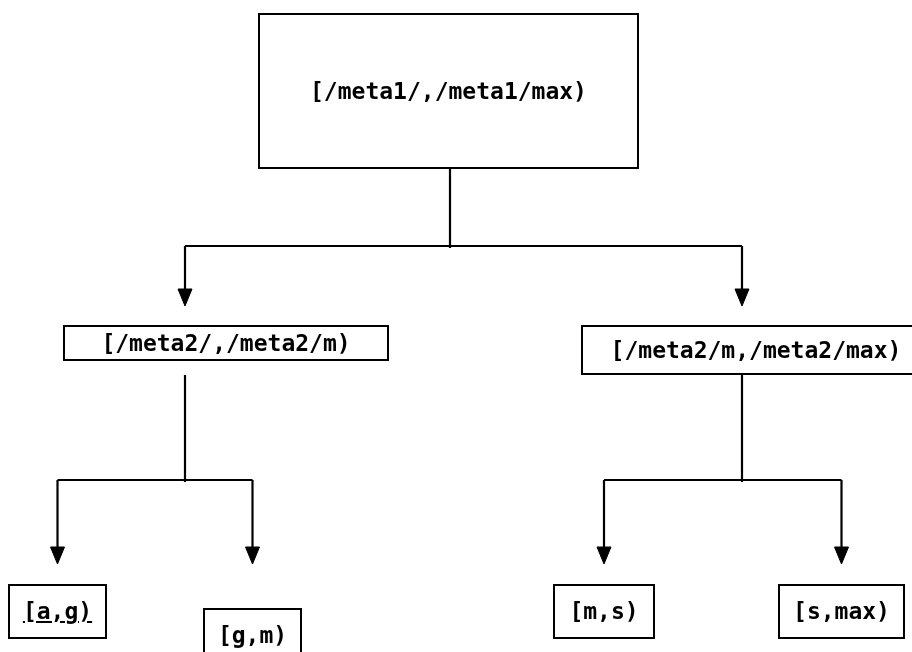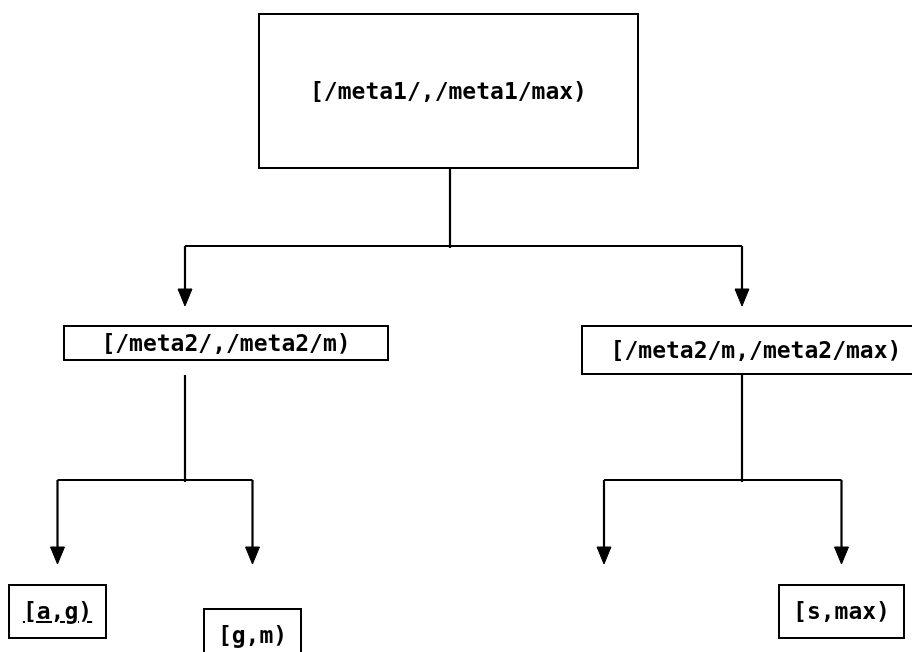--- a/index.html
+++ b/index.html
@@ -80,16 +80,17 @@
   <div class="node node-root">[/meta1/,/meta1/max)</div>
 
   <div class="node node-l2a">[/meta2/,/meta2/m)</div>
 
   <div class="node node-l2b">[/meta2/m,/meta2/max)</div>
 
   <div class="node node-leaf1">[a,g)</div>
 
   <div class="node node-leaf2">[g,m)</div>
 
+  <div class="node node-leaf3">[m,s)</div>
 
   <div class="node node-leaf4">[s,max)</div>
 
 </div>
 
 </body></html>

